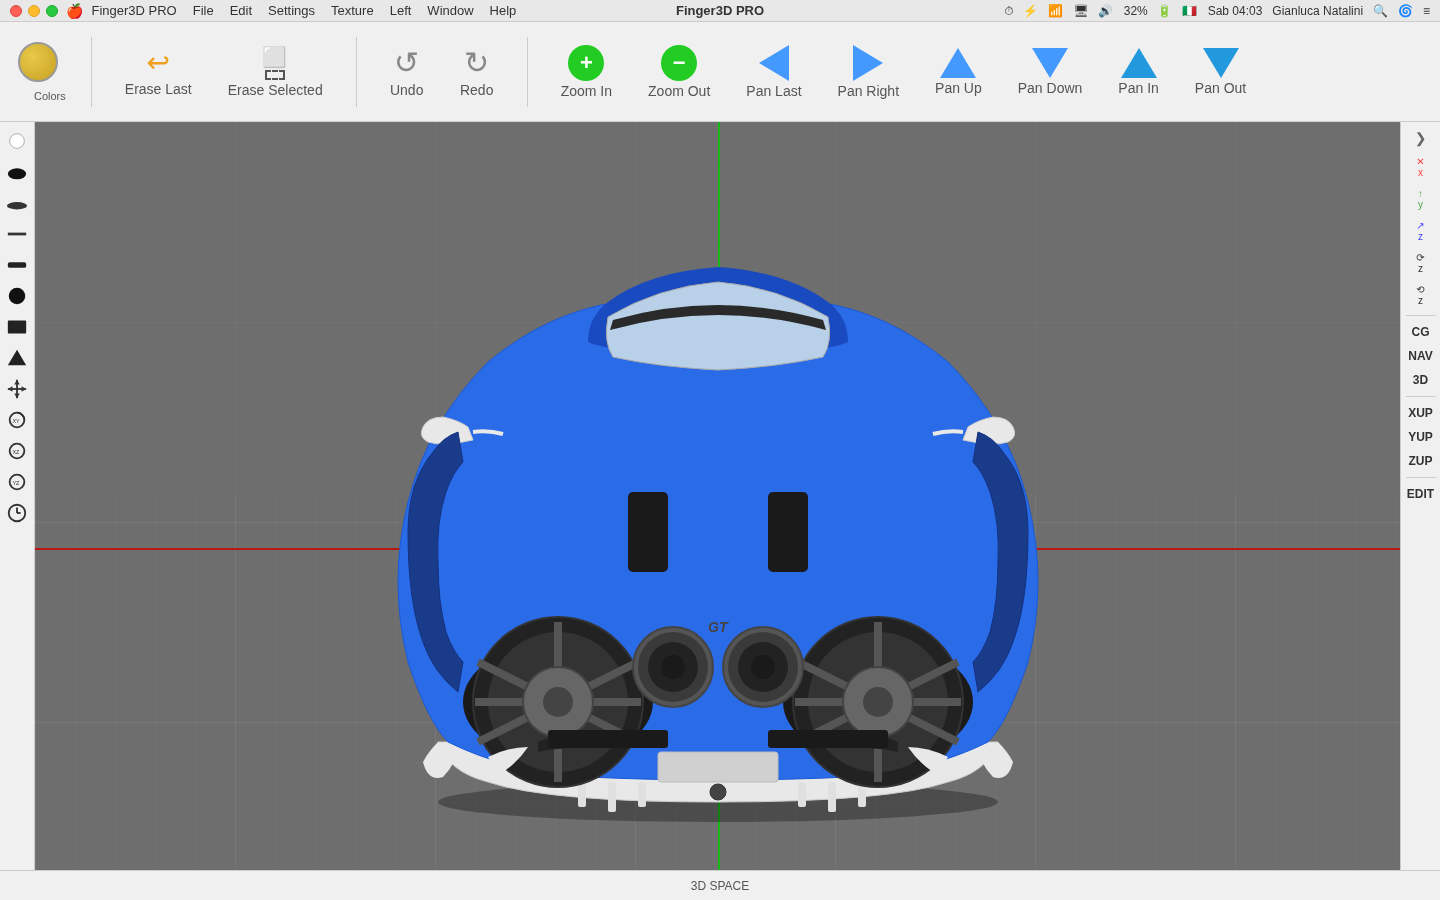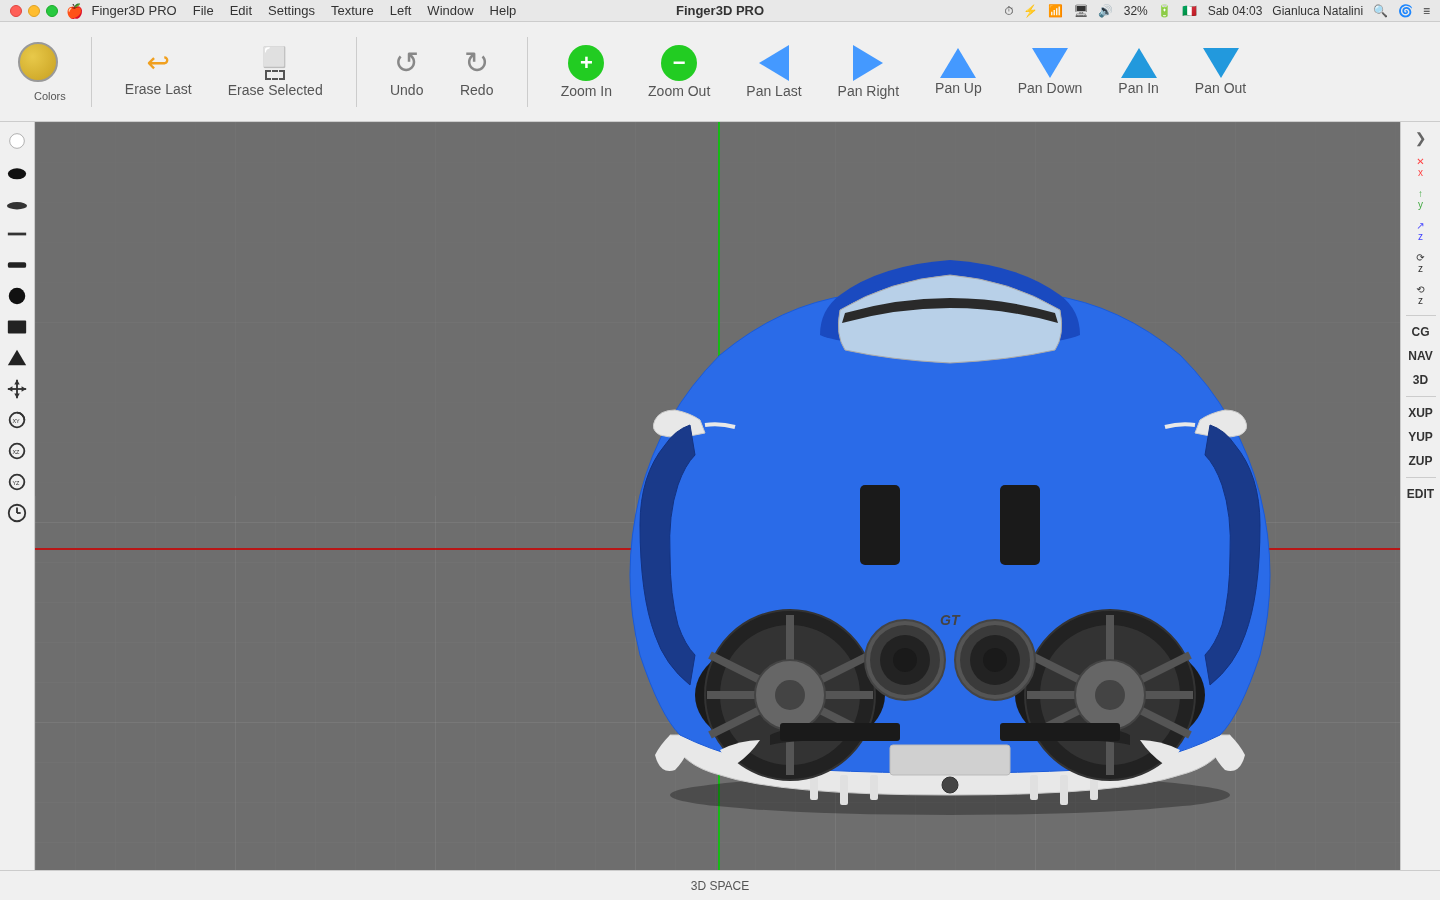--- a/index.html
+++ b/index.html
@@ -98,22 +98,22 @@
     
     .status-bar {
       width: 100%; height: 30px; background: #f0f0f0;
       display: flex; align-items: center; justify-content: center;
       border-top: 1px solid #ccc; font-size: 12px; color: #555;
     }
 
     
     .car-container {
       position: absolute;
-      top: 4px; left: 0; width: 100%; height: 100%;
-      display: flex; align-items: center; justify-content: flex-end;
+      top: 11px; left: 0; width: 100%; height: 100%;
+      display: flex; align-items: center; justify-content: center;
     }
 
     
     .axis-vertical {
       position: absolute; top: 0; left: 50%; width: 2px; height: 100%;
       background: #00cc00; opacity: 0.8;
     }
     .axis-horizontal {
       position: absolute; top: 57%; left: 0; width: 100%; height: 2px;
       background: #cc0000; opacity: 0.8;

